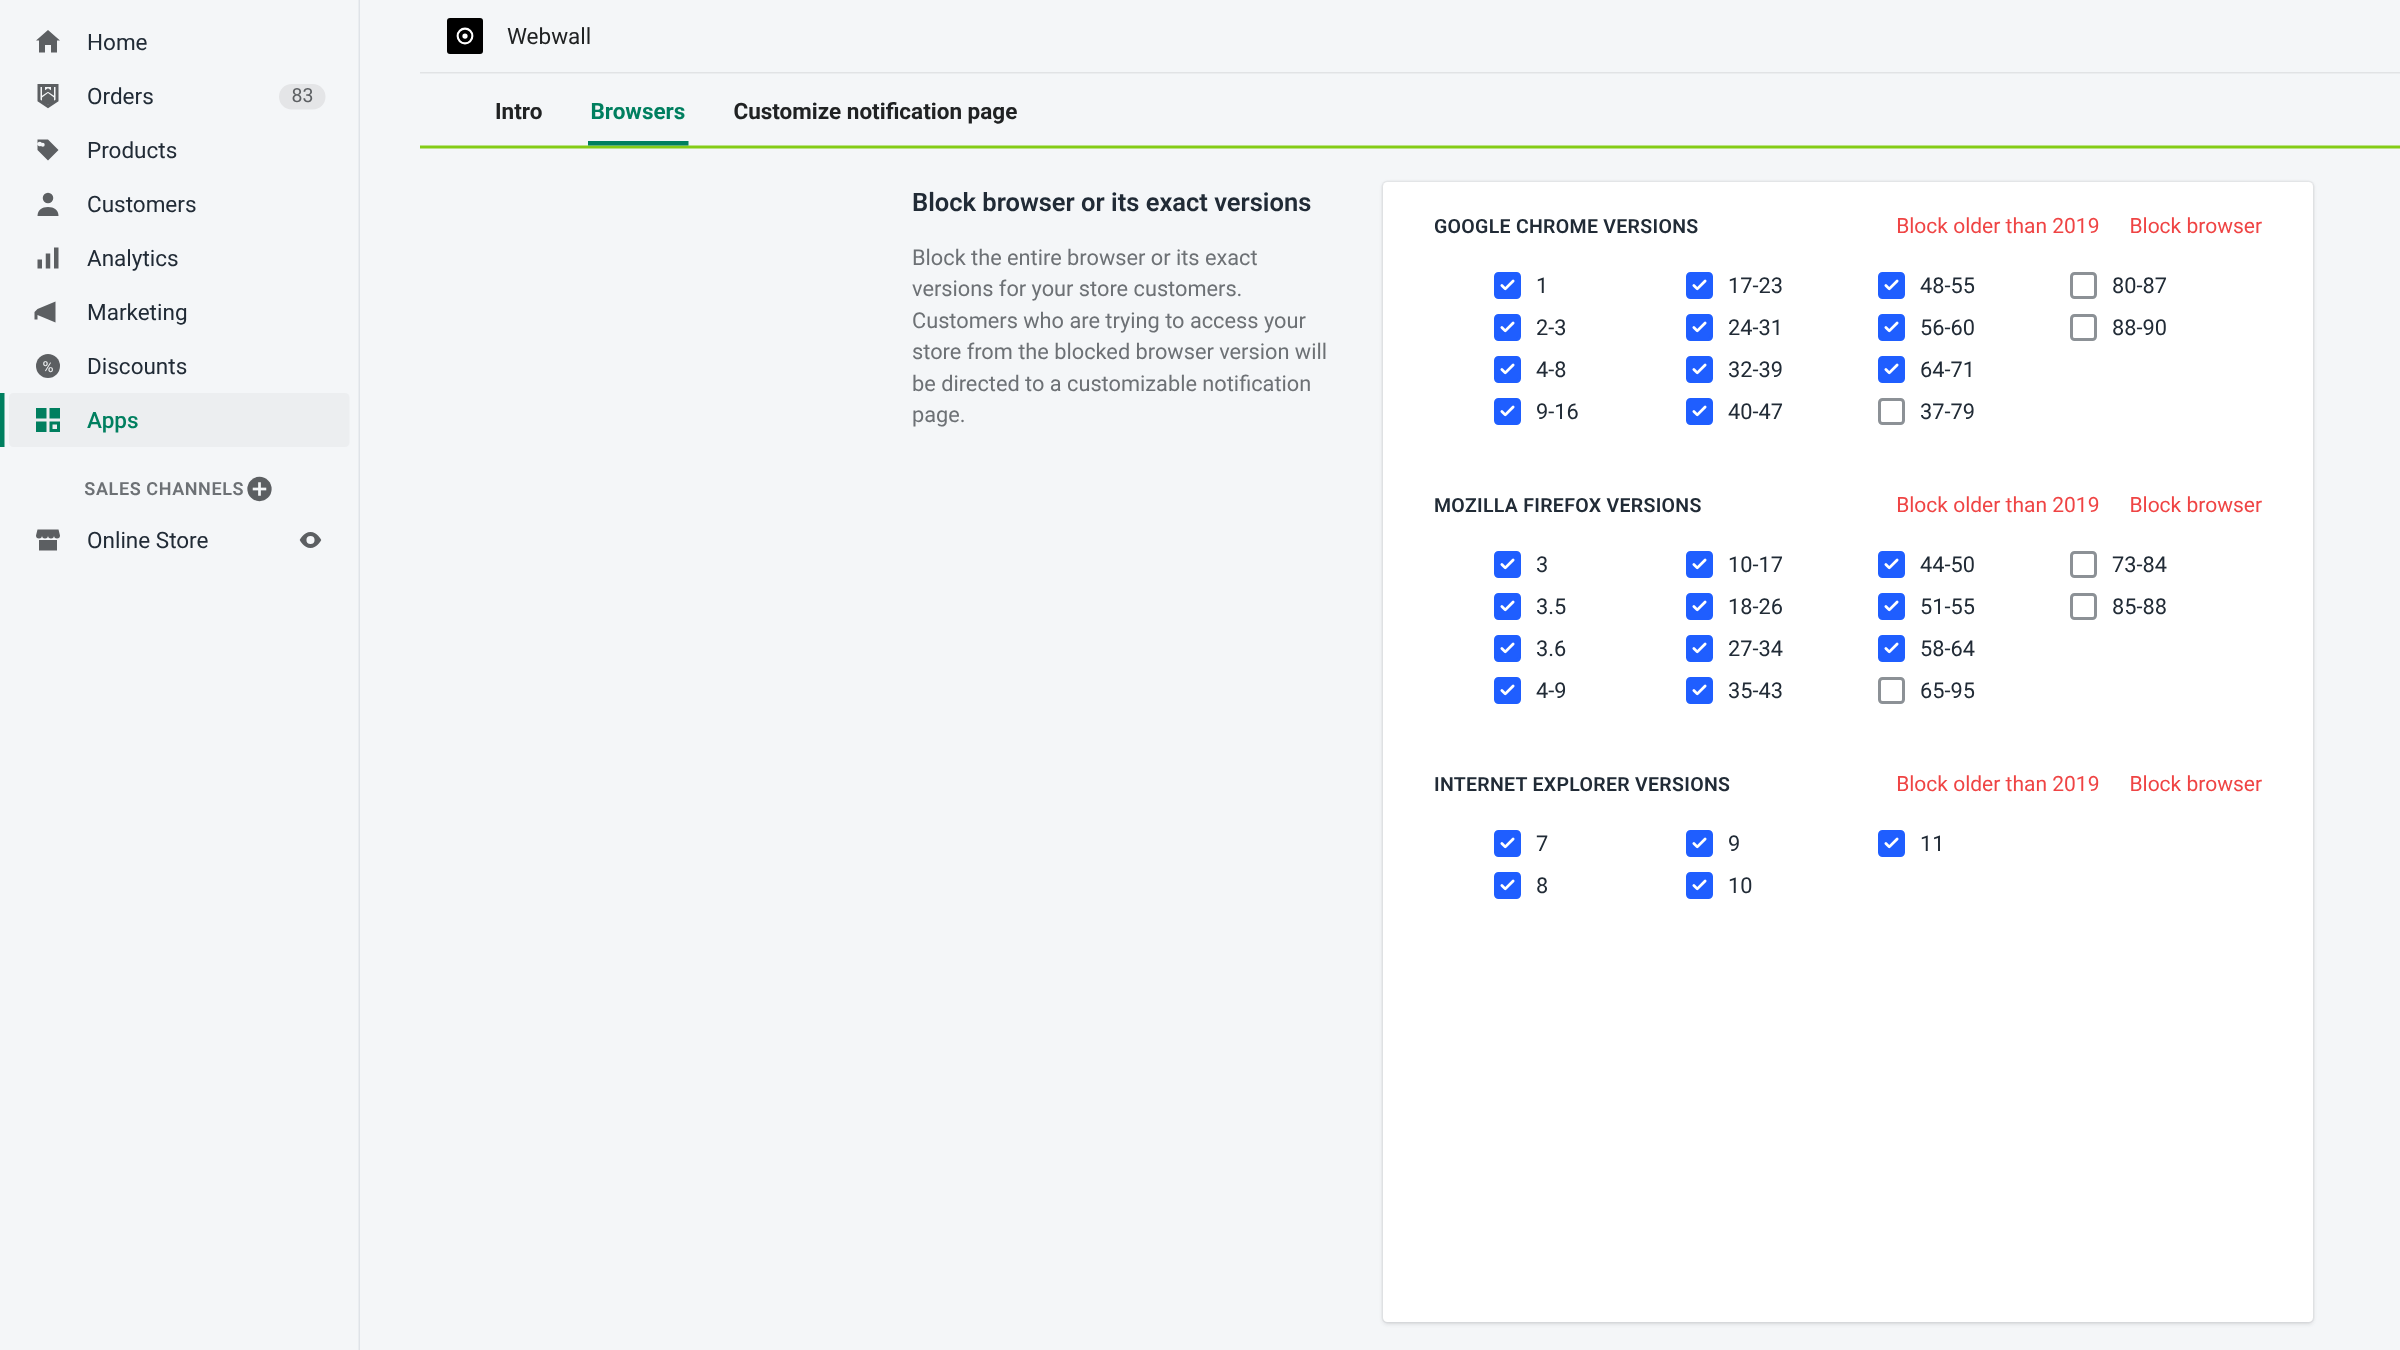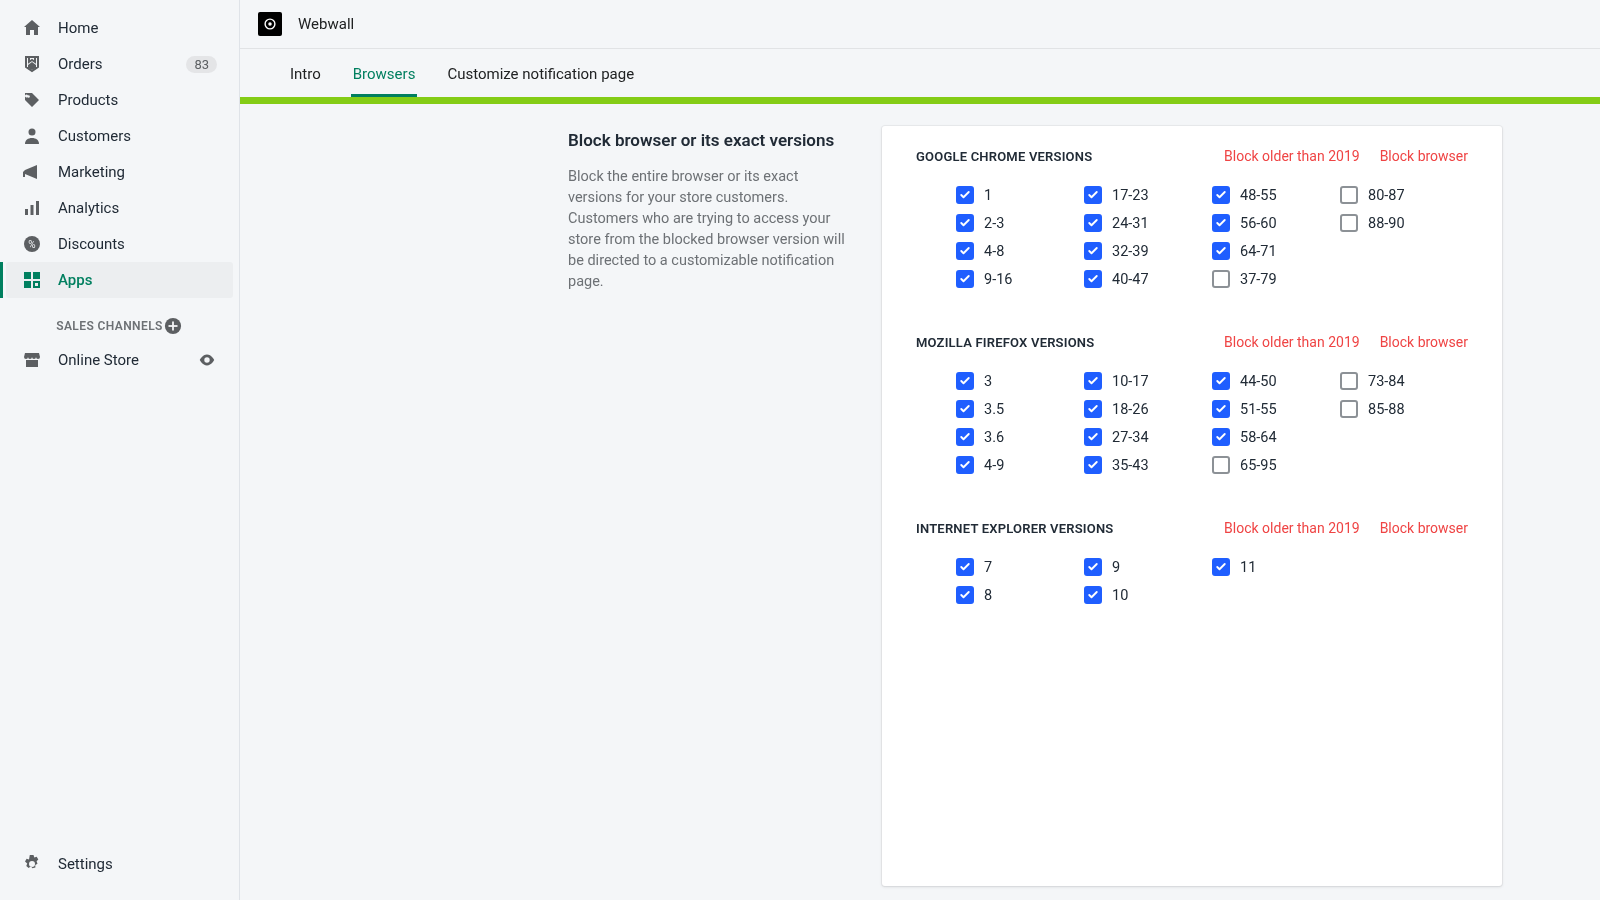--- a/index.html
+++ b/index.html
@@ -5,21 +5,21 @@
   * { box-sizing: border-box; margin: 0; padding: 0; }
   body {
     font-family: -apple-system, BlinkMacSystemFont, "Segoe UI", Roboto, Helvetica, Arial, sans-serif;
     background: #f4f6f8;
     color: #212b36;
     font-size: 14px;
     width: 1600px;
     height: 900px;
     overflow: hidden;
   }
-  .app { display: flex; height: 100%; }
+  .app { display: flex; height: 100%; gap: 40px; }
 
   
   .sidebar {
     width: 240px;
     background: #f4f6f8;
     border-right: 1px solid #dfe3e8;
     display: flex;
     flex-direction: column;
     padding-top: 10px;
   }
@@ -83,21 +83,22 @@
   }
   .app-icon {
     width: 24px; height: 24px; background: #000; color: #fff;
     display: inline-flex; align-items: center; justify-content: center;
     border-radius: 2px; margin-right: 16px; font-weight: bold; font-size: 13px;
   }
   .app-title { font-size: 15px; color: #202223; }
 
   .tabs {
     display: flex; gap: 28px; padding: 0 48px;
-    border-bottom: 7px solid #84cc16;
+    border-bottom: 2px solid #84cc16;
+    font-weight: bold;
   }
   .tab {
     padding: 16px 2px 14px 2px; font-size: 15px; color: #202223;
     cursor: pointer; position: relative;
   }
   .tab.active { color: #007f5f; border-bottom: 3px solid #007f5f; padding-bottom: 11px; }
 
   .content {
     display: flex; flex: 1; padding: 22px 48px; gap: 34px; overflow: auto;
   }
@@ -180,34 +181,34 @@
             <svg viewBox="0 0 20 20" width="20" height="20" fill="currentColor">
               <circle cx="10" cy="6" r="3.5"></circle>
               <path d="M3 18c0-4 3-6 7-6s7 2 7 6H3z"></path>
             </svg>
           </span>
           <span class="nav-label">Customers</span>
         </div>
         <div class="nav-item">
           <span class="nav-icon">
             <svg viewBox="0 0 20 20" width="20" height="20" fill="currentColor">
-              <path d="M3 8l12-5v14L3 12v3H1v-5l2-2z"></path>
-            </svg>
-          </span>
-          <span class="nav-label">Marketing</span>
-        </div>
-        <div class="nav-item">
-          <span class="nav-icon">
-            <svg viewBox="0 0 20 20" width="20" height="20" fill="currentColor">
               <rect x="3" y="11" width="3" height="6"></rect>
               <rect x="8.5" y="7" width="3" height="10"></rect>
               <rect x="14" y="3" width="3" height="14"></rect>
             </svg>
           </span>
           <span class="nav-label">Analytics</span>
+        </div>
+        <div class="nav-item">
+          <span class="nav-icon">
+            <svg viewBox="0 0 20 20" width="20" height="20" fill="currentColor">
+              <path d="M3 8l12-5v14L3 12v3H1v-5l2-2z"></path>
+            </svg>
+          </span>
+          <span class="nav-label">Marketing</span>
         </div>
         <div class="nav-item">
           <span class="nav-icon">
             <svg viewBox="0 0 20 20" width="20" height="20" fill="currentColor">
               <circle cx="10" cy="10" r="8"></circle>
               <text x="10" y="14" font-size="10" text-anchor="middle" fill="#f4f6f8">%</text>
             </svg>
           </span>
           <span class="nav-label">Discounts</span>
         </div>
@@ -246,28 +247,20 @@
           <span class="nav-side-btn">
             <svg viewBox="0 0 20 20" width="18" height="18" fill="currentColor">
               <path d="M10 4C5 4 2 10 2 10s3 6 8 6 8-6 8-6-3-6-8-6zm0 9a3 3 0 110-6 3 3 0 010 6z"></path>
             </svg>
           </span>
         </div>
       </div>
 
     <div class="sidebar-spacer"></div>
 
-    <div class="nav-item">
-      <span class="nav-icon">
-        <svg viewBox="0 0 20 20" width="20" height="20" fill="currentColor">
-            <path d="M11.5 1l.8 2.4 2.4-.7 1.6 2.8-1.7 1.8.9 2.4-2.2 1.2.1 2.5-3 .9-1.4-2.1L6.6 14l-2.3-2 .9-2.4L3 7.5l1.6-2.8 2.4.7L7.8 1h3.7zM10 7a3 3 0 100 6 3 3 0 000-6z"></path>
-          </svg>
-      </span>
-      <span class="nav-label">Settings</span>
-    </div>
     <div style="height:18px"></div>
   </aside>
 
   <div class="main">
 
     <div class="topbar">
       <span class="app-icon">
         <svg viewBox="0 0 20 20" width="14" height="14" fill="#fff">
             <circle cx="10" cy="10" r="7" fill="none" stroke="#fff" stroke-width="2"></circle>
             <circle cx="10" cy="10" r="2.5"></circle>

